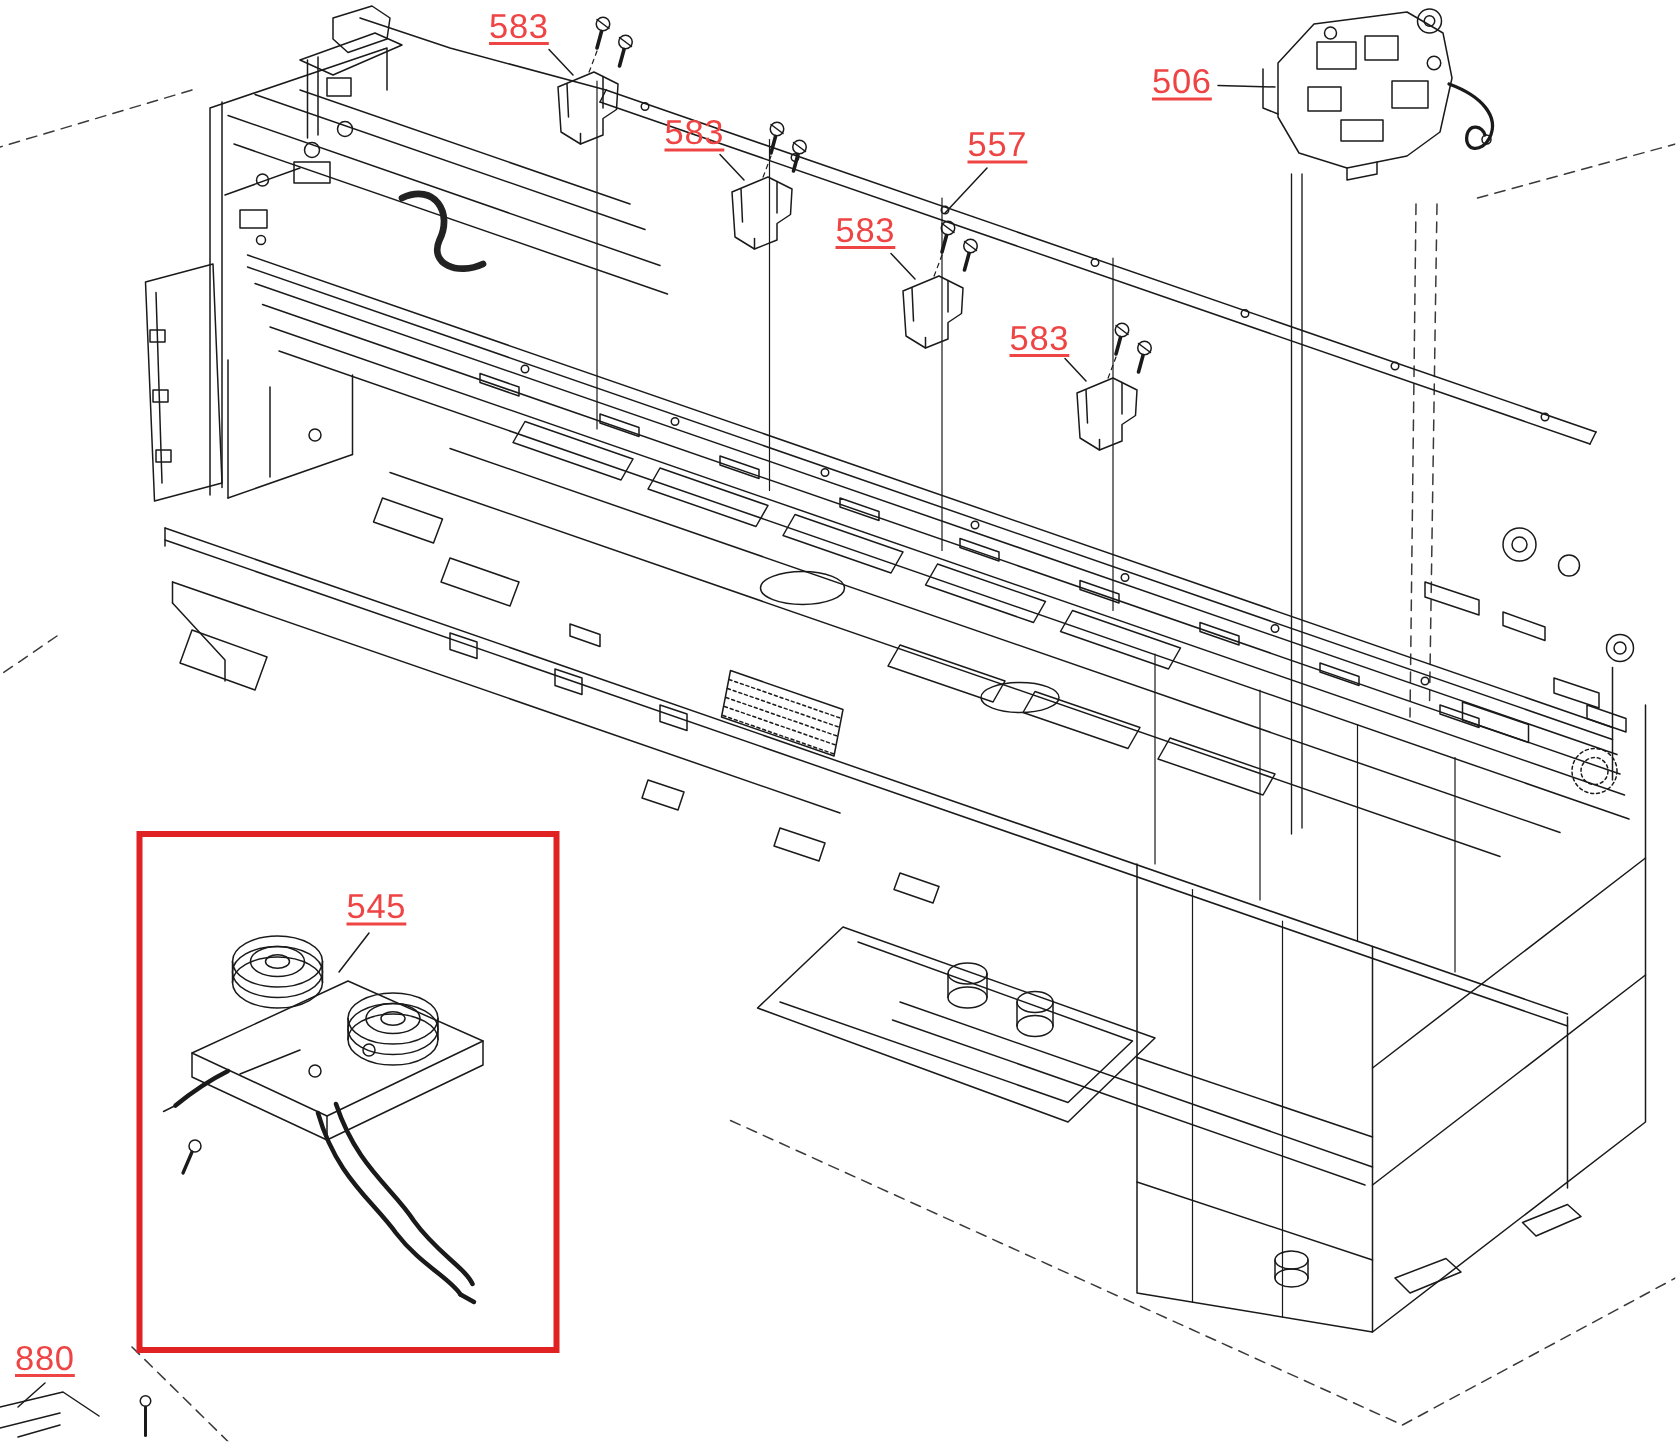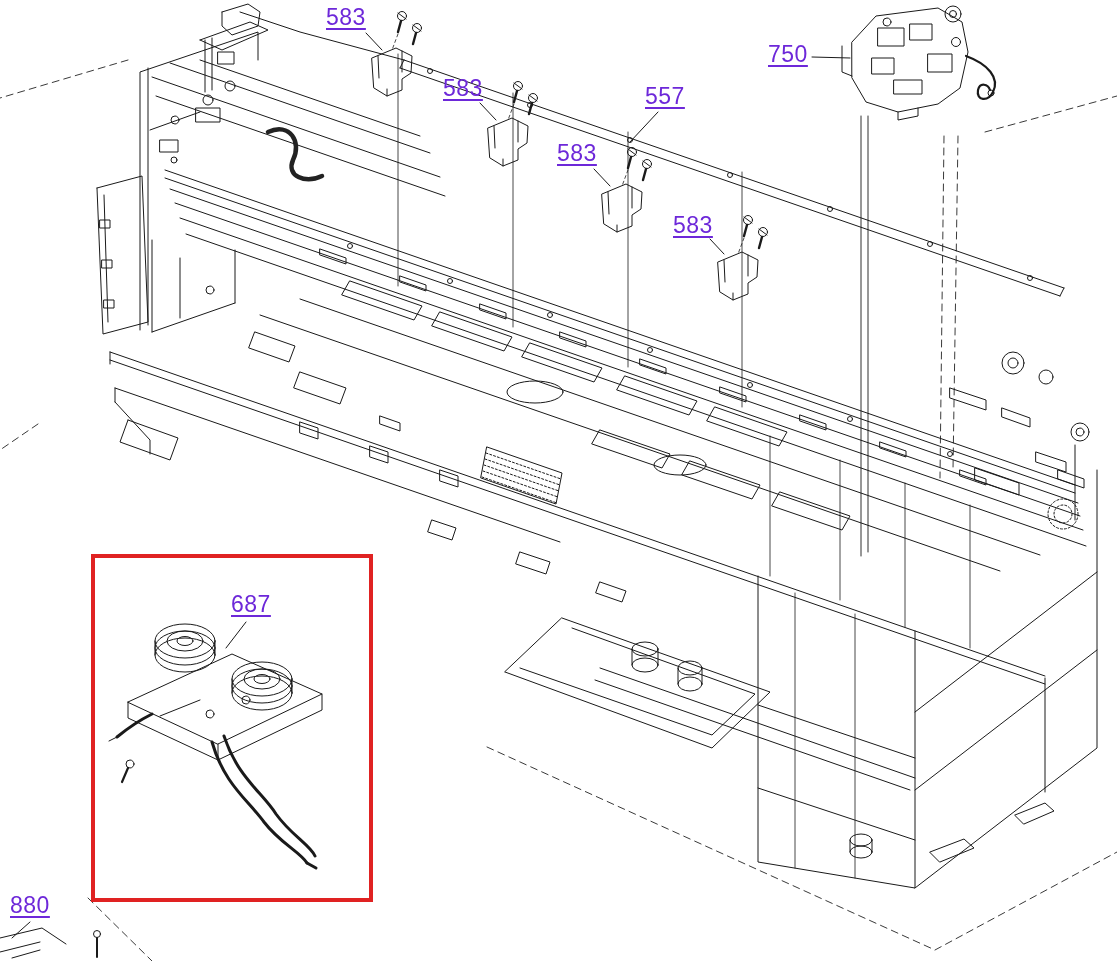--- a/index.html
+++ b/index.html
@@ -8,21 +8,21 @@
     width:1117px;height:961px;
     background:#ffffff;
     overflow:hidden;
     font-family:"Liberation Sans", sans-serif;
   }
   .stage svg{position:absolute;left:0;top:0;}
   .callout{
     position:absolute;
     font-size:23px;
     line-height:1.05;
-    color:#6d28d9;
+    color:#ef4444;
     text-decoration:underline;
     text-underline-offset:3px;
     text-decoration-thickness:1.5px;
     cursor:pointer;
     user-select:none;
     letter-spacing:0.5px;
   }
 </style>
 </head>
 <body>
@@ -305,17 +305,17 @@
   </g>
 
   <rect x="93" y="556" width="278" height="344" fill="none" stroke="#e02222" stroke-width="4"></rect>
 </svg>
 
 <div class="callout" style="left:326px;top:5px">583</div>
 <div class="callout" style="left:443px;top:76px">583</div>
 <div class="callout" style="left:557px;top:141px">583</div>
 <div class="callout" style="left:673px;top:213px">583</div>
 <div class="callout" style="left:645px;top:84px">557</div>
-<div class="callout" style="left:768px;top:42px">750</div>
-<div class="callout" style="left:231px;top:592px">687</div>
+<div class="callout" style="left:768px;top:42px">506</div>
+<div class="callout" style="left:231px;top:592px">545</div>
 <div class="callout" style="left:10px;top:893px">880</div>
 
 </div>
 
 </body></html>

